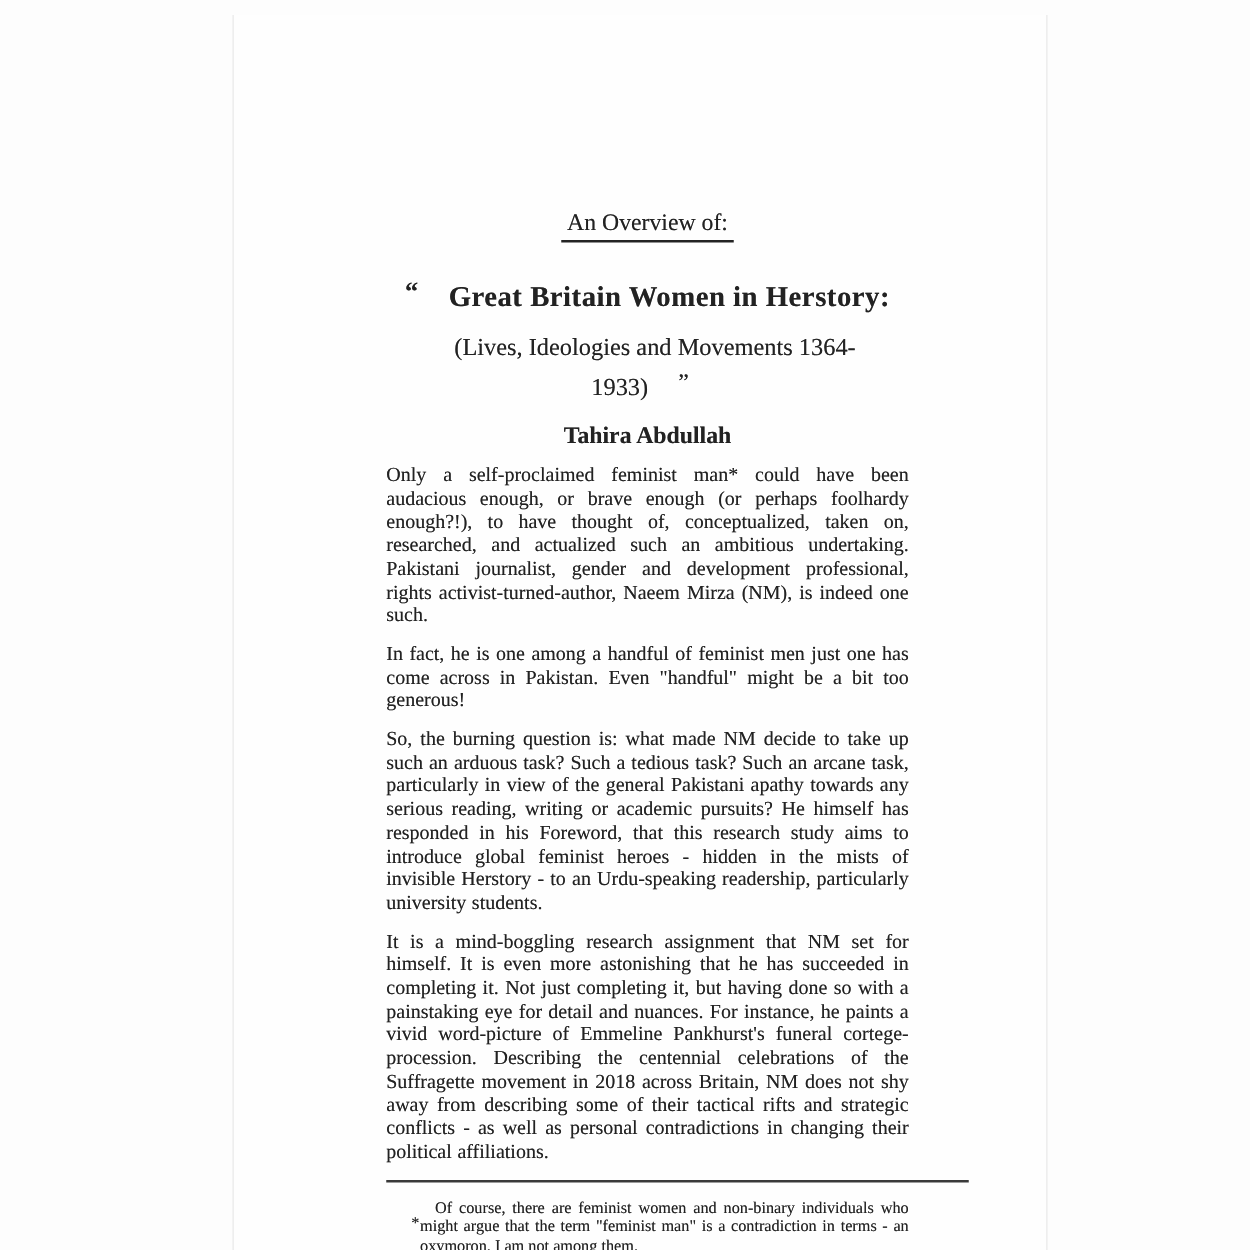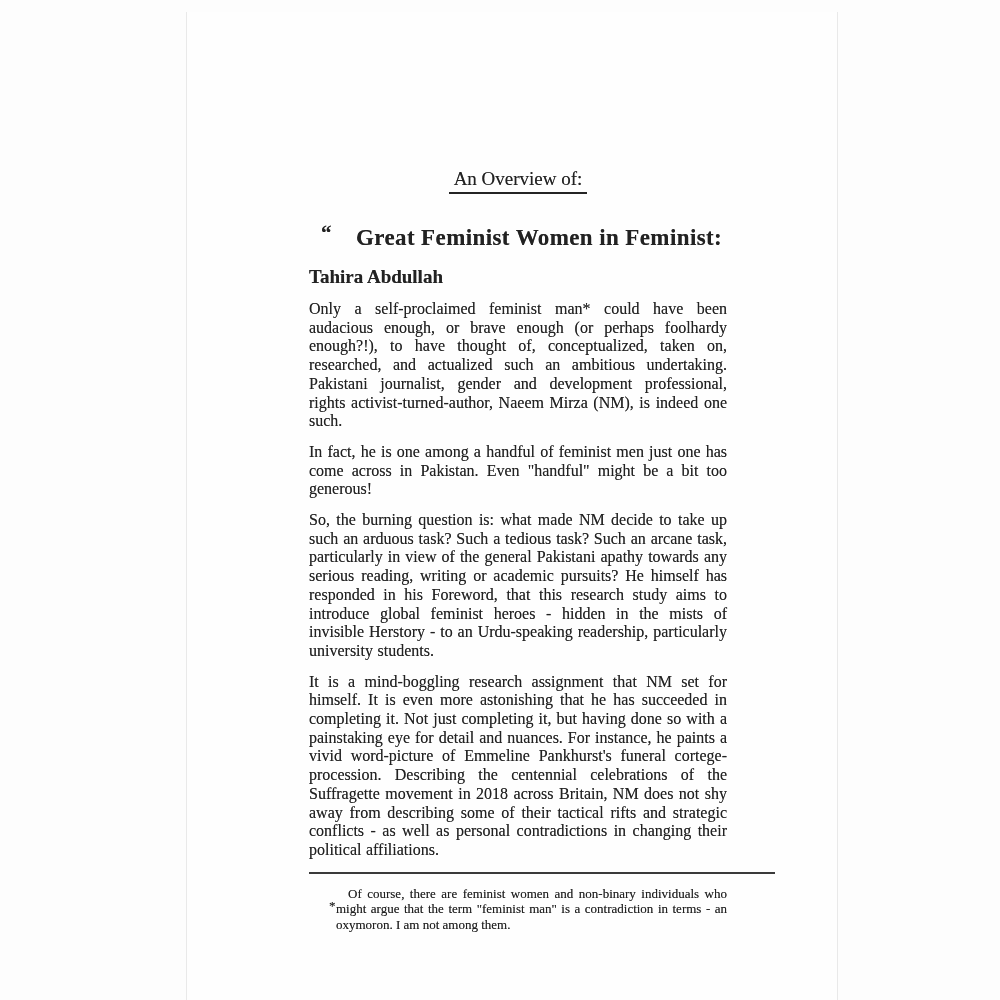--- a/index.html
+++ b/index.html
@@ -61,21 +61,21 @@
     line-height: 28px;
     font-weight: normal;
   }
 
   .subtitle-quote {
     font-size: 19px;
     vertical-align: 4px;
   }
 
   .author {
-    text-align: left;
+    text-align: center;
     font-size: 19px;
     line-height: 23px;
     font-weight: bold;
     margin-top: 8px;
     margin-bottom: 9px;
   }
 
   .body-copy p {
     font-size: 16px;
     line-height: 18.7px;
@@ -114,21 +114,22 @@
 </head>
 <body>
 
 <div class="scan-page">
   <div class="content">
 
     <div class="header-block">
       <div>
         <span class="overline">An Overview of:</span>
       </div>
-      <div class="book-title"><span class="title-quote">“</span><span>Great Feminist Women in Feminist:</span></div>
+      <div class="book-title"><span class="title-quote">“</span><span>Great Britain Women in Herstory:</span></div>
+      <div class="book-subtitle"><span>(Lives, Ideologies and Movements 1364-1933)</span><span class="subtitle-quote">”</span></div>
       <div class="author">Tahira Abdullah</div>
     </div>
 
     <div class="body-copy">
       <p>Only a self-proclaimed feminist man* could have been audacious enough, or brave enough (or perhaps foolhardy enough?!), to have thought of, conceptualized, taken on, researched, and actualized such an ambitious undertaking. Pakistani journalist, gender and development professional, rights activist-turned-author, Naeem Mirza (NM), is indeed one such.</p>
       <p>In fact, he is one among a handful of feminist men just one has come across in Pakistan. Even "handful" might be a bit too generous!</p>
       <p>So, the burning question is: what made NM decide to take up such an arduous task? Such a tedious task? Such an arcane task, particularly in view of the general Pakistani apathy towards any serious reading, writing or academic pursuits? He himself has responded in his Foreword, that this research study aims to introduce global feminist heroes - hidden in the mists of invisible Herstory - to an Urdu-speaking readership, particularly university students.</p>
       <p>It is a mind-boggling research assignment that NM set for himself. It is even more astonishing that he has succeeded in completing it. Not just completing it, but having done so with a painstaking eye for detail and nuances. For instance, he paints a vivid word-picture of Emmeline Pankhurst's funeral cortege-procession. Describing the centennial celebrations of the Suffragette movement in 2018 across Britain, NM does not shy away from describing some of their tactical rifts and strategic conflicts - as well as personal contradictions in changing their political affiliations.</p>
     </div>
 

